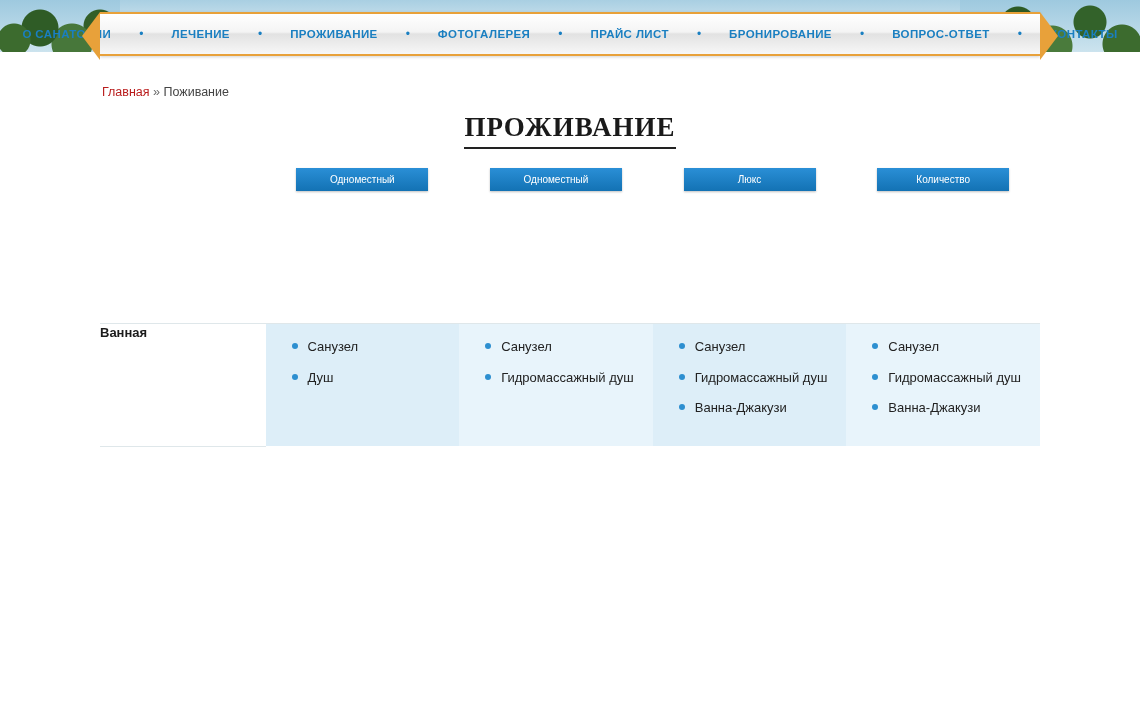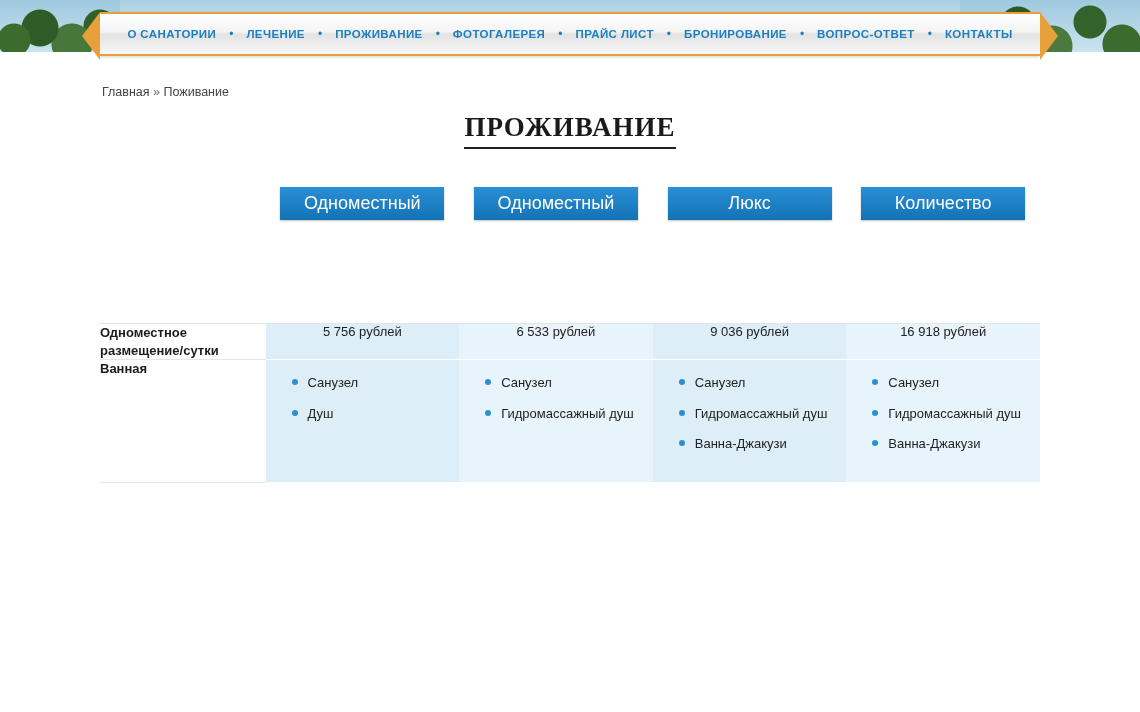--- a/index.html
+++ b/index.html
@@ -72,21 +72,21 @@
     width: 0; height: 0;
     border-top: 24px solid transparent;
     border-bottom: 24px solid transparent;
   }
   .nav-bar::before { left: -18px; border-right: 18px solid #e8a13a; }
   .nav-bar::after { right: -18px; border-left: 18px solid #e8a13a; }
 
   .nav-list {
     display: flex;
     align-items: center;
-    gap: 0;
+    gap: 15px;
     list-style: none;
     margin: 0; padding: 0;
   }
   .nav-item {
     color: #1a7fc1;
     font-size: 11.5px;
     font-weight: bold;
     letter-spacing: 0.4px;
     text-transform: uppercase;
     padding: 0 13px;
@@ -99,21 +99,21 @@
   }
 
   
   .breadcrumb {
     position: absolute;
     left: 102px; top: 85px;
     font-size: 12.5px;
     color: #444;
   }
   .breadcrumb a {
-    color: #404040;
+    color: #b91c1c;
     text-decoration: none;
     cursor: pointer;
   }
   .breadcrumb .sep { color: #666; }
 
   
   .page-title {
     position: absolute;
     left: 0; top: 112px;
     width: 1140px;
@@ -200,25 +200,25 @@
     border-bottom: 1px solid #dfe7ea;
   }
   .photo-img {
     position: absolute;
     inset: 0;
   }
   .room-badge {
     position: absolute;
     left: 50%;
     transform: translateX(-50%);
-    top: 19px;
-    width: 164px;
+    top: 0;
+    width: 132px;
     background: linear-gradient(to bottom, #2a8fd6 0%, #1372b4 100%);
     color: #fff;
-    font-size: 18px;
+    font-size: 10px;
     text-align: center;
     padding: 6px 4px;
     z-index: 3;
     white-space: nowrap;
     box-shadow: 0 1px 2px rgba(0,0,0,0.25);
   }
   .badge-holder {
     position: relative;
     width: 193px;
     height: 155px;
@@ -374,27 +374,20 @@
           <div class="badge-holder">
             <div class="photo-inner">
               <div class="photo-img room4"></div>
             </div>
             <div class="room-badge">Количество</div>
           </div>
         </td>
       </tr>
 
 
-      <tr>
-        <td class="row-label">Одноместное размещение/сутки</td>
-        <td class="cell">5 756 рублей</td>
-        <td class="cell alt">6 533 рублей</td>
-        <td class="cell">9 036 рублей</td>
-        <td class="cell alt">16 918 рублей</td>
-      </tr>
 
 
 
       <tr>
         <td class="row-label">Ванная</td>
 
         <td class="cell list">
           <ul>
             <li>Санузел</li>
             <li>Душ</li>

